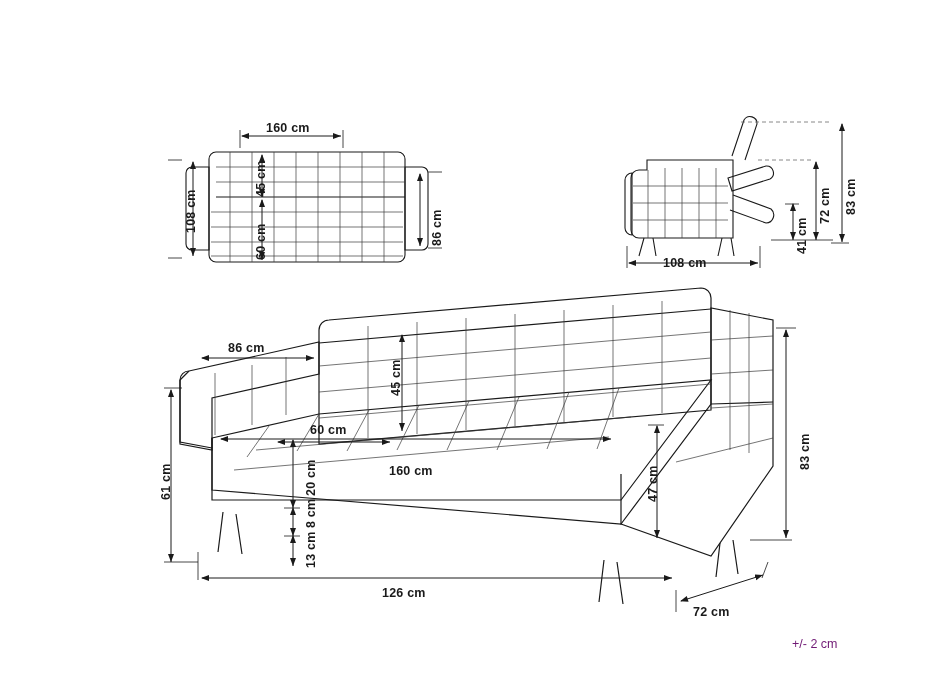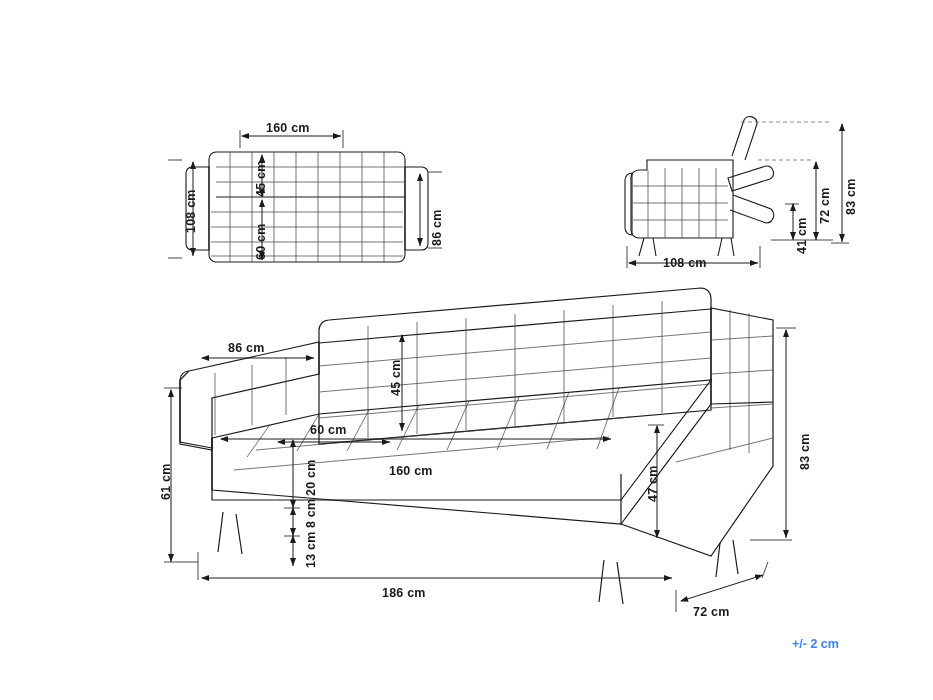--- a/index.html
+++ b/index.html
@@ -32,22 +32,22 @@
     letter-spacing: 0.2px;
   }
   .dim-label.vert {
     transform-origin: left top;
     transform: rotate(-90deg);
   }
   .tol {
     position: absolute;
     font-family: "Liberation Sans", sans-serif;
     font-size: 12.5px;
-    font-weight: bold;
-    color: #3b82f6;
+    font-weight: normal;
+    color: #701a75;
   }
   svg { display:block; }
 </style>
 </head>
 <body>
 
 <div id="sheet">
 
   <svg width="933" height="700" viewBox="0 0 933 700">
     <defs>
@@ -231,20 +231,20 @@
   <div class="dim-label" style="left:647px; top:256px;">108 cm</div>
 
   <div class="dim-label" style="left:212px; top:341px;">86 cm</div>
   <div class="dim-label vert" style="left:373px; top:396px;">45 cm</div>
   <div class="dim-label" style="left:294px; top:423px;">60 cm</div>
   <div class="dim-label" style="left:373px; top:464px;">160 cm</div>
   <div class="dim-label vert" style="left:143px; top:500px;">61 cm</div>
   <div class="dim-label vert" style="left:288px; top:496px;">20 cm</div>
   <div class="dim-label vert" style="left:288px; top:528px;">8 cm</div>
   <div class="dim-label vert" style="left:288px; top:568px;">13 cm</div>
-  <div class="dim-label" style="left:366px; top:586px;">186 cm</div>
+  <div class="dim-label" style="left:366px; top:586px;">126 cm</div>
   <div class="dim-label" style="left:677px; top:605px;">72 cm</div>
   <div class="dim-label vert" style="left:782px; top:470px;">83 cm</div>
   <div class="dim-label vert" style="left:630px; top:502px;">47 cm</div>
 
   <div class="tol" style="left:776px; top:637px;">+/- 2 cm</div>
 
 </div>
 
 </body></html>

